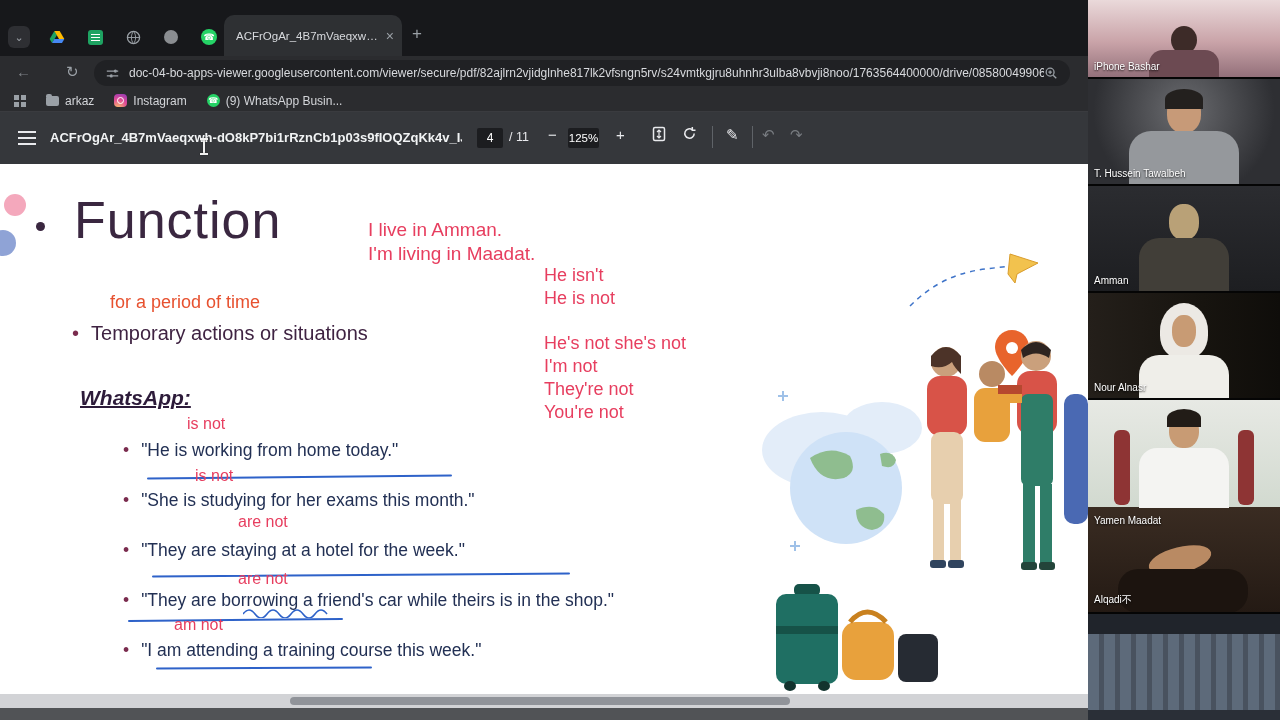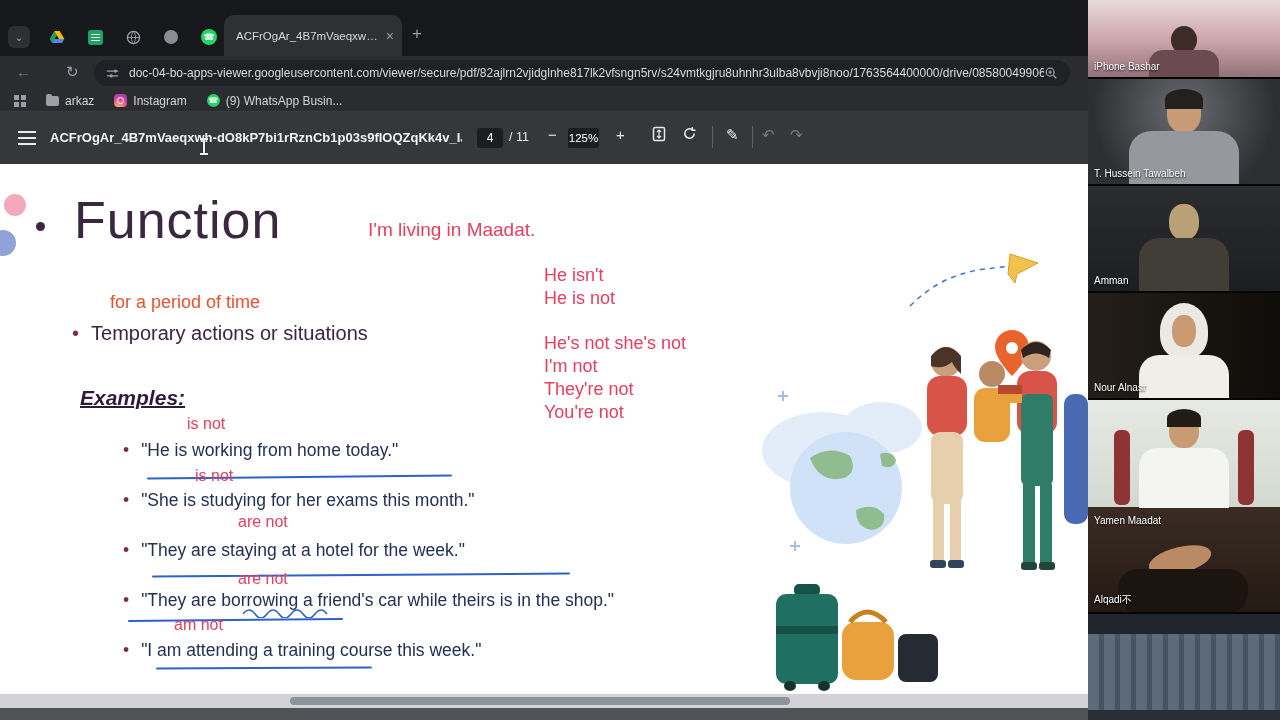--- a/index.html
+++ b/index.html
@@ -230,40 +230,41 @@
     </div>
     <div class="ibeam"></div>
 
     <div class="slide">
       <div class="abs deco-pink"></div>
       <div class="abs deco-blue"></div>
       <div class="abs title-dot"></div>
       <div class="abs slide-title">Function</div>
 
       <div class="abs intro red">
+        <div>I live in Amman.</div>
         <div>I'm living in Maadat.</div>
       </div>
 
       <div class="abs isnt red">
         <div>He isn't</div>
         <div>He is not</div>
       </div>
 
       <div class="abs period-note">for a period of time</div>
 
       <div class="abs main-point"><span class="b">•</span><span>Temporary actions or situations</span></div>
 
       <div class="abs contractions red">
         <div>He's not she's not</div>
         <div>I'm not</div>
         <div>They're not</div>
         <div>You're not</div>
       </div>
 
-      <div class="abs examples">Examples:</div>
+      <div class="abs examples">WhatsApp:</div>
 
       <div class="ann" style="left:187px; top:251px;">is not</div>
       <div class="sent" style="top:276px;"><span class="b">•</span><span>"He is working from home today."</span></div>
       <div class="ink" style="left:147px; top:312px; width:305px; transform:rotate(-0.6deg);"></div>
 
       <div class="ann" style="left:195px; top:303px;">is not</div>
       <div class="sent" style="top:326px;"><span class="b">•</span><span>"She is studying for her exams this month."</span></div>
 
       <div class="ann" style="left:238px; top:349px;">are not</div>
       <div class="sent" style="top:376px;"><span class="b">•</span><span>"They are staying at a hotel for the week."</span></div>

